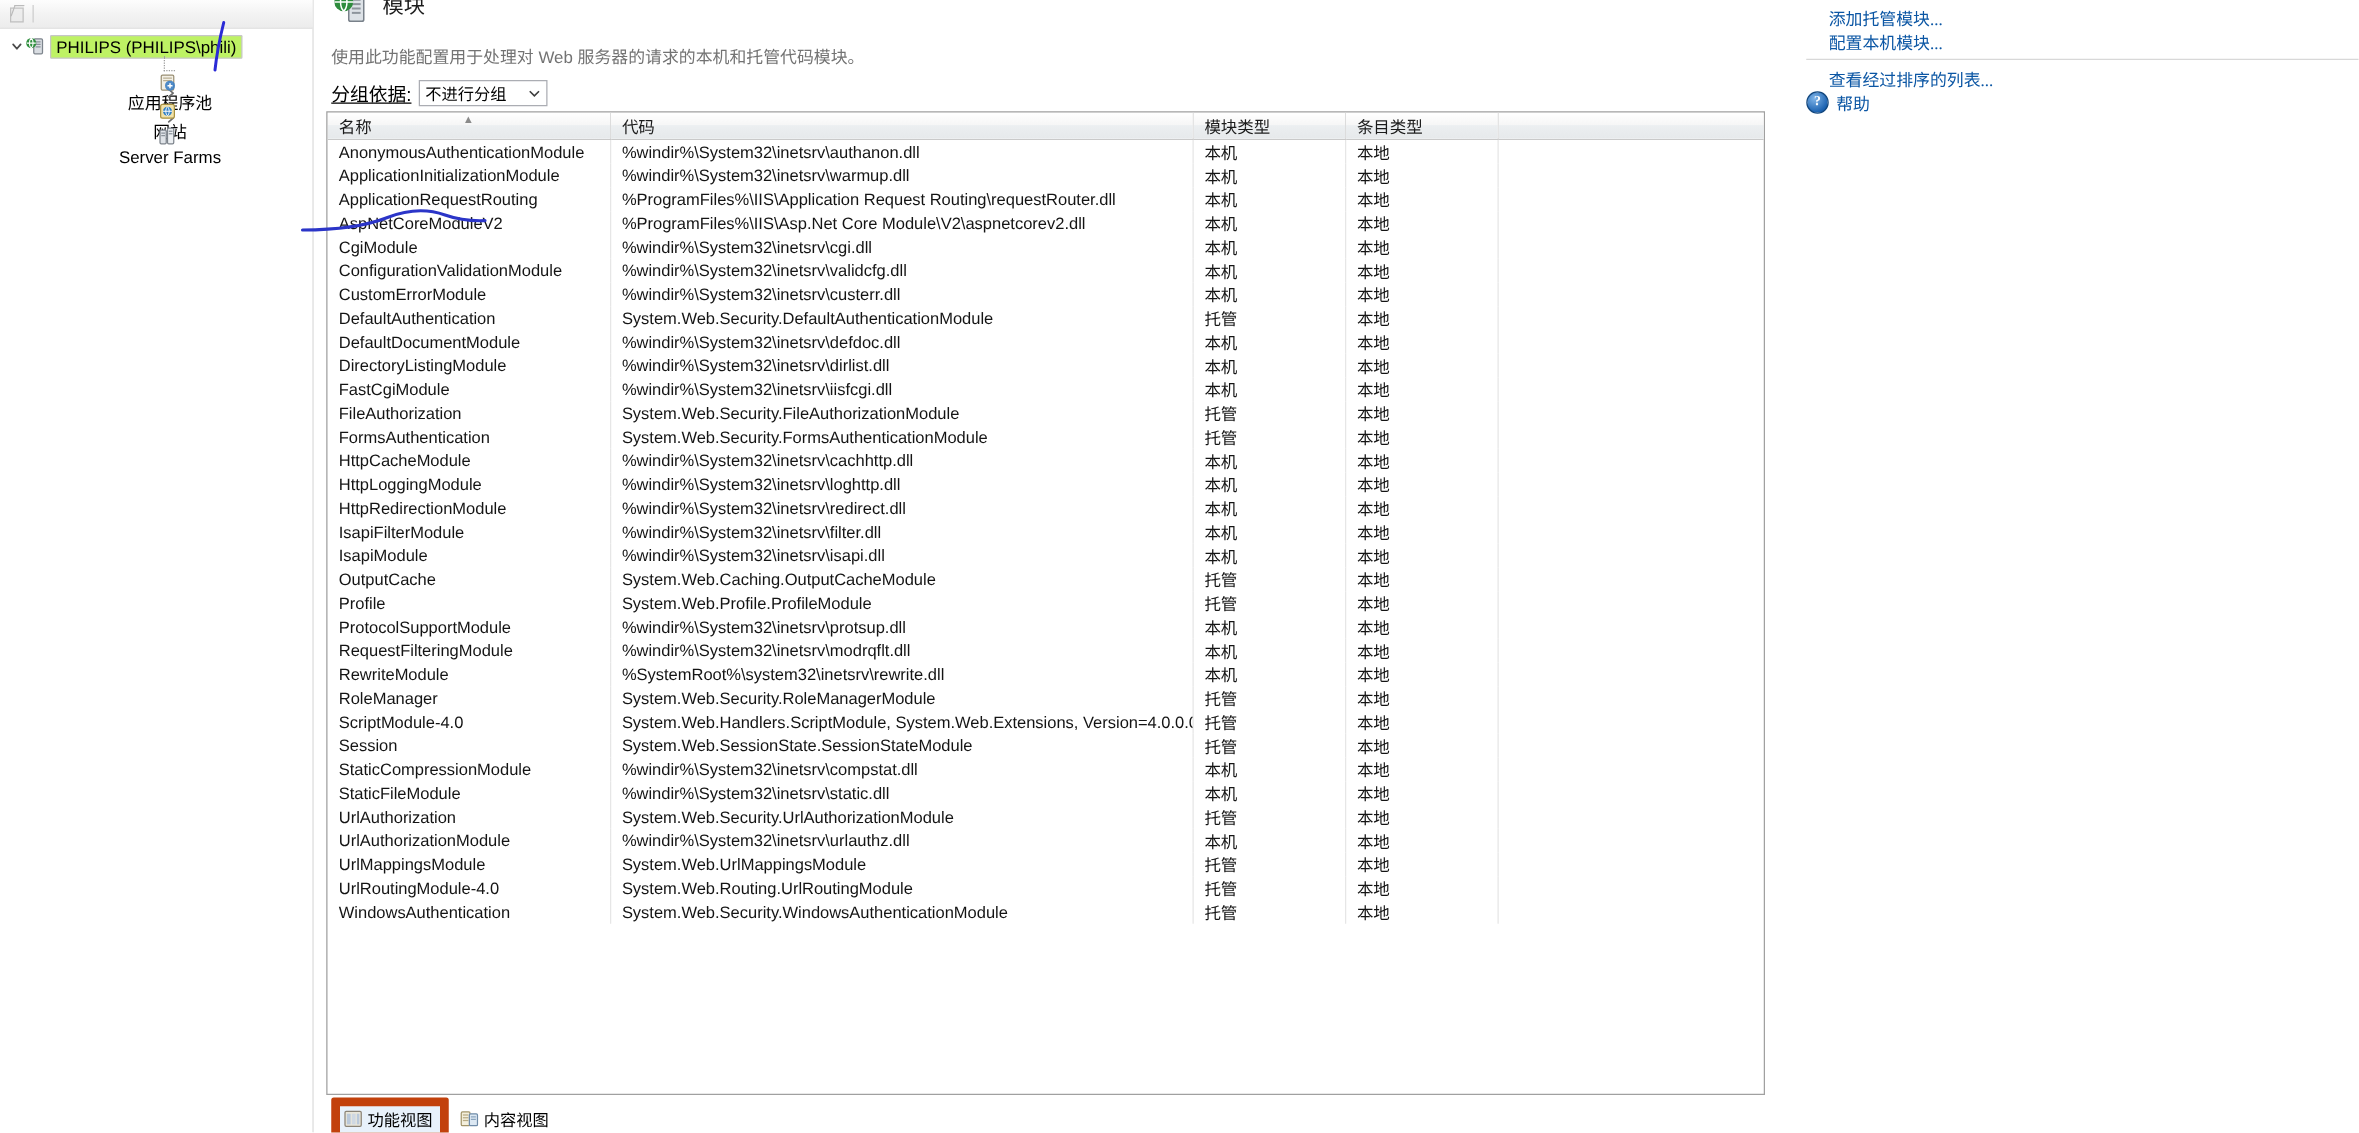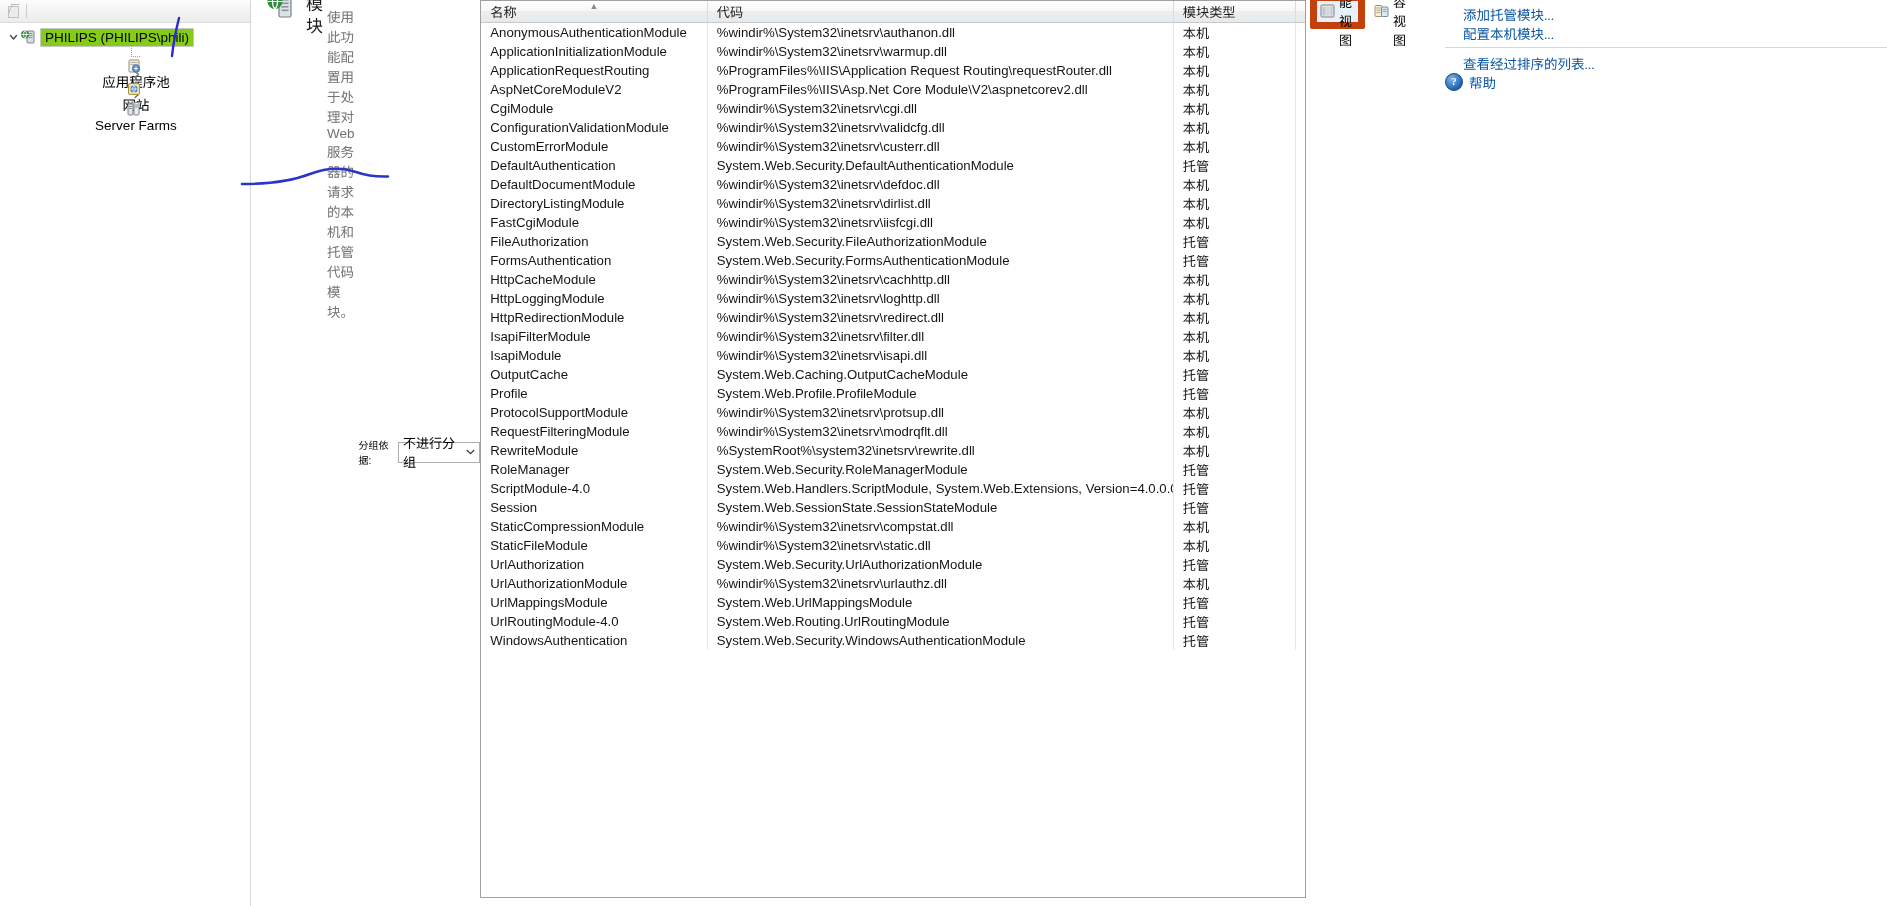--- a/index.html
+++ b/index.html
@@ -55,21 +55,21 @@
   .expander{
     width:14px;height:14px;flex:0 0 14px;
     display:flex;align-items:center;justify-content:center;
     color:#5b5b5b;font-size:10px;
   }
   .expander svg{display:block;}
   .node-label{
     padding:0 4px;line-height:17px;
   }
   .node-label.selected{
-    background:#84cc16;
+    background:#bef264;
     border:1px solid #c6c6c6;
     border-radius:1px;
     padding:0 4px;
   }
   .tree-ico{
     width:16px;height:16px;flex:0 0 16px;margin-right:4px;position:relative;
   }
   .dots-h{
     width:11px;flex:0 0 11px;height:14px;position:relative;
   }
@@ -84,41 +84,41 @@
 
   
   .center-pane{
     flex:1 1 auto;min-width:0;
     background:#ffffff;
     position:relative;
     display:flex;flex-direction:column;
   }
   .center-inner{
     position:absolute;left:10px;top:0;right:8px;bottom:0;
-    display:flex;
+    display:flex;flex-direction:column;
   }
   .page-head{
     display:flex;align-items:flex-start;gap:9px;
     padding:0 0 2px 4px;height:26px;
   }
   .page-icon{
     width:32px;height:28px;position:relative;flex:0 0 32px;margin-top:-8px;
   }
   .page-title{
     font-size:17px;line-height:22px;color:#1b1b1b;margin-top:-6px;
     font-family:"Liberation Sans","DejaVu Sans",sans-serif;
   }
   .page-desc{
     padding:6px 0 8px 4px;font-size:13.5px;color:#737373;
   }
   .group-bar{
     display:flex;align-items:center;gap:6px;
     padding:2px 0 4px 4px;
   }
-  .group-label{font-size:10px;}
+  .group-label{font-size:15px;text-decoration:underline;}
   .combo{
     width:95px;height:19px;
     border:1px solid #abadb3;
     background:#ffffff;
     display:flex;align-items:center;justify-content:space-between;
     padding:0 2px 0 4px;font-size:13px;
   }
   .combo .arrow{
     width:15px;height:17px;display:flex;align-items:center;justify-content:center;
     color:#3c3c3c;font-size:7px;

